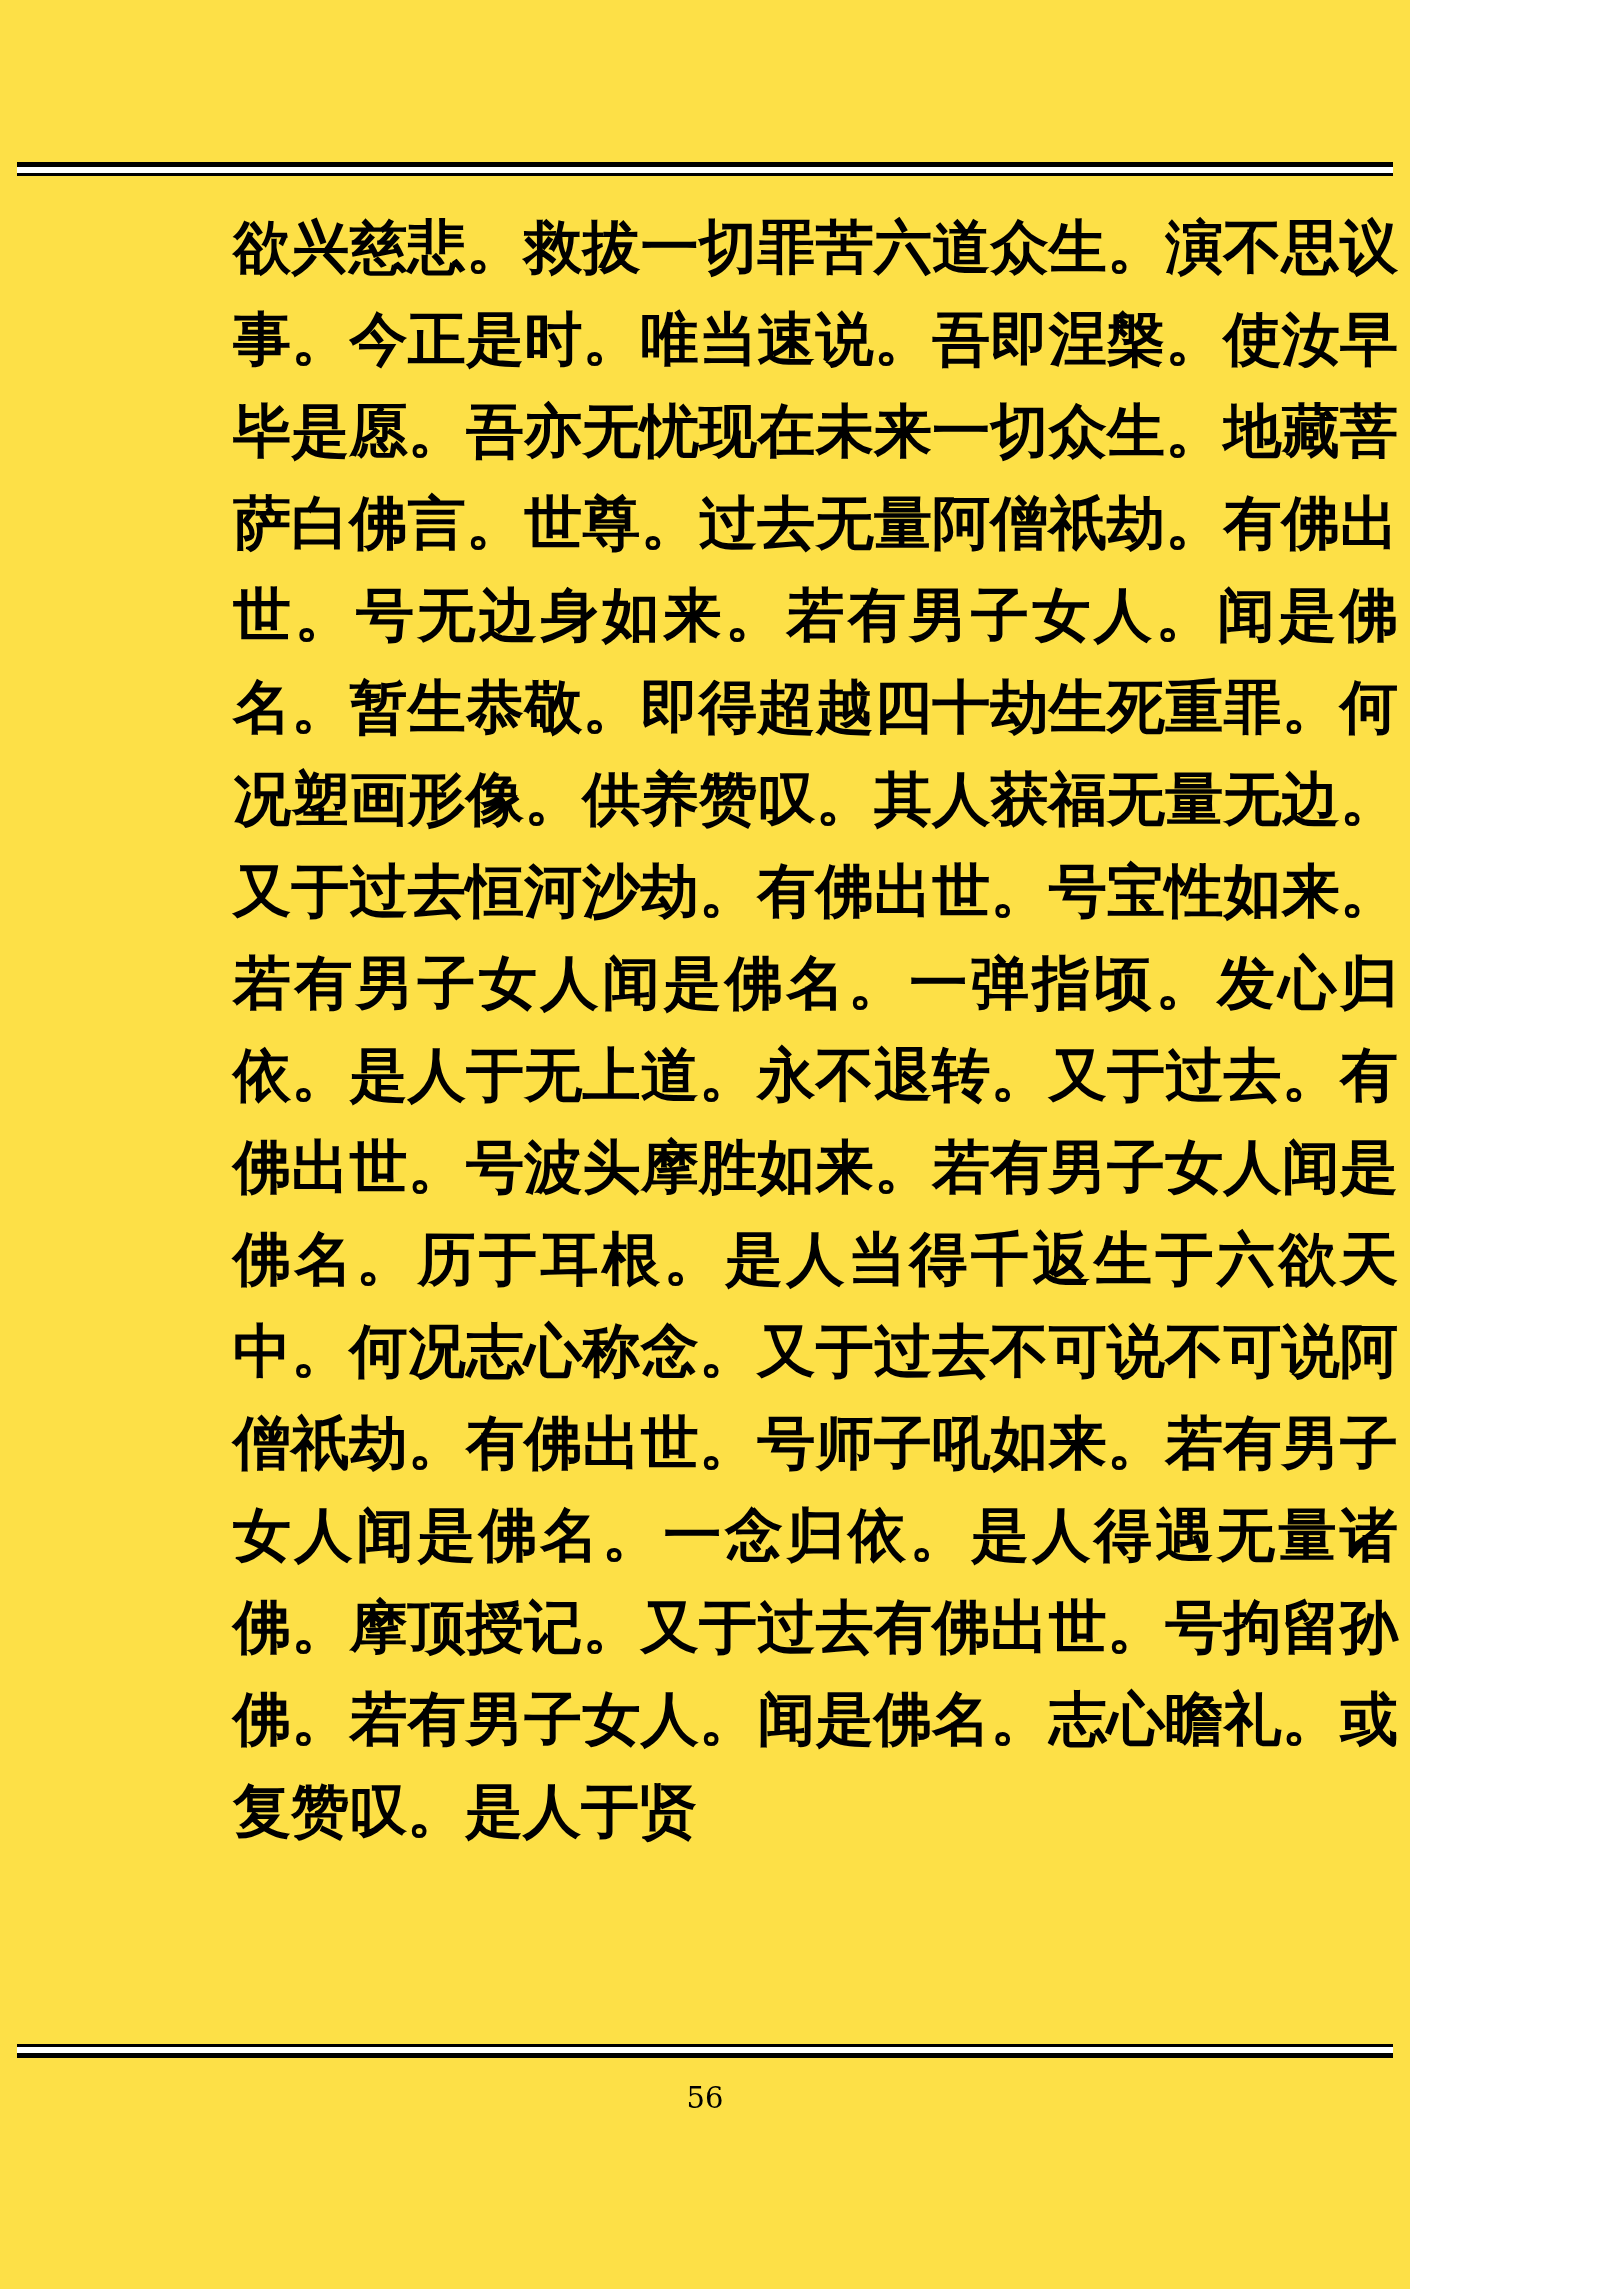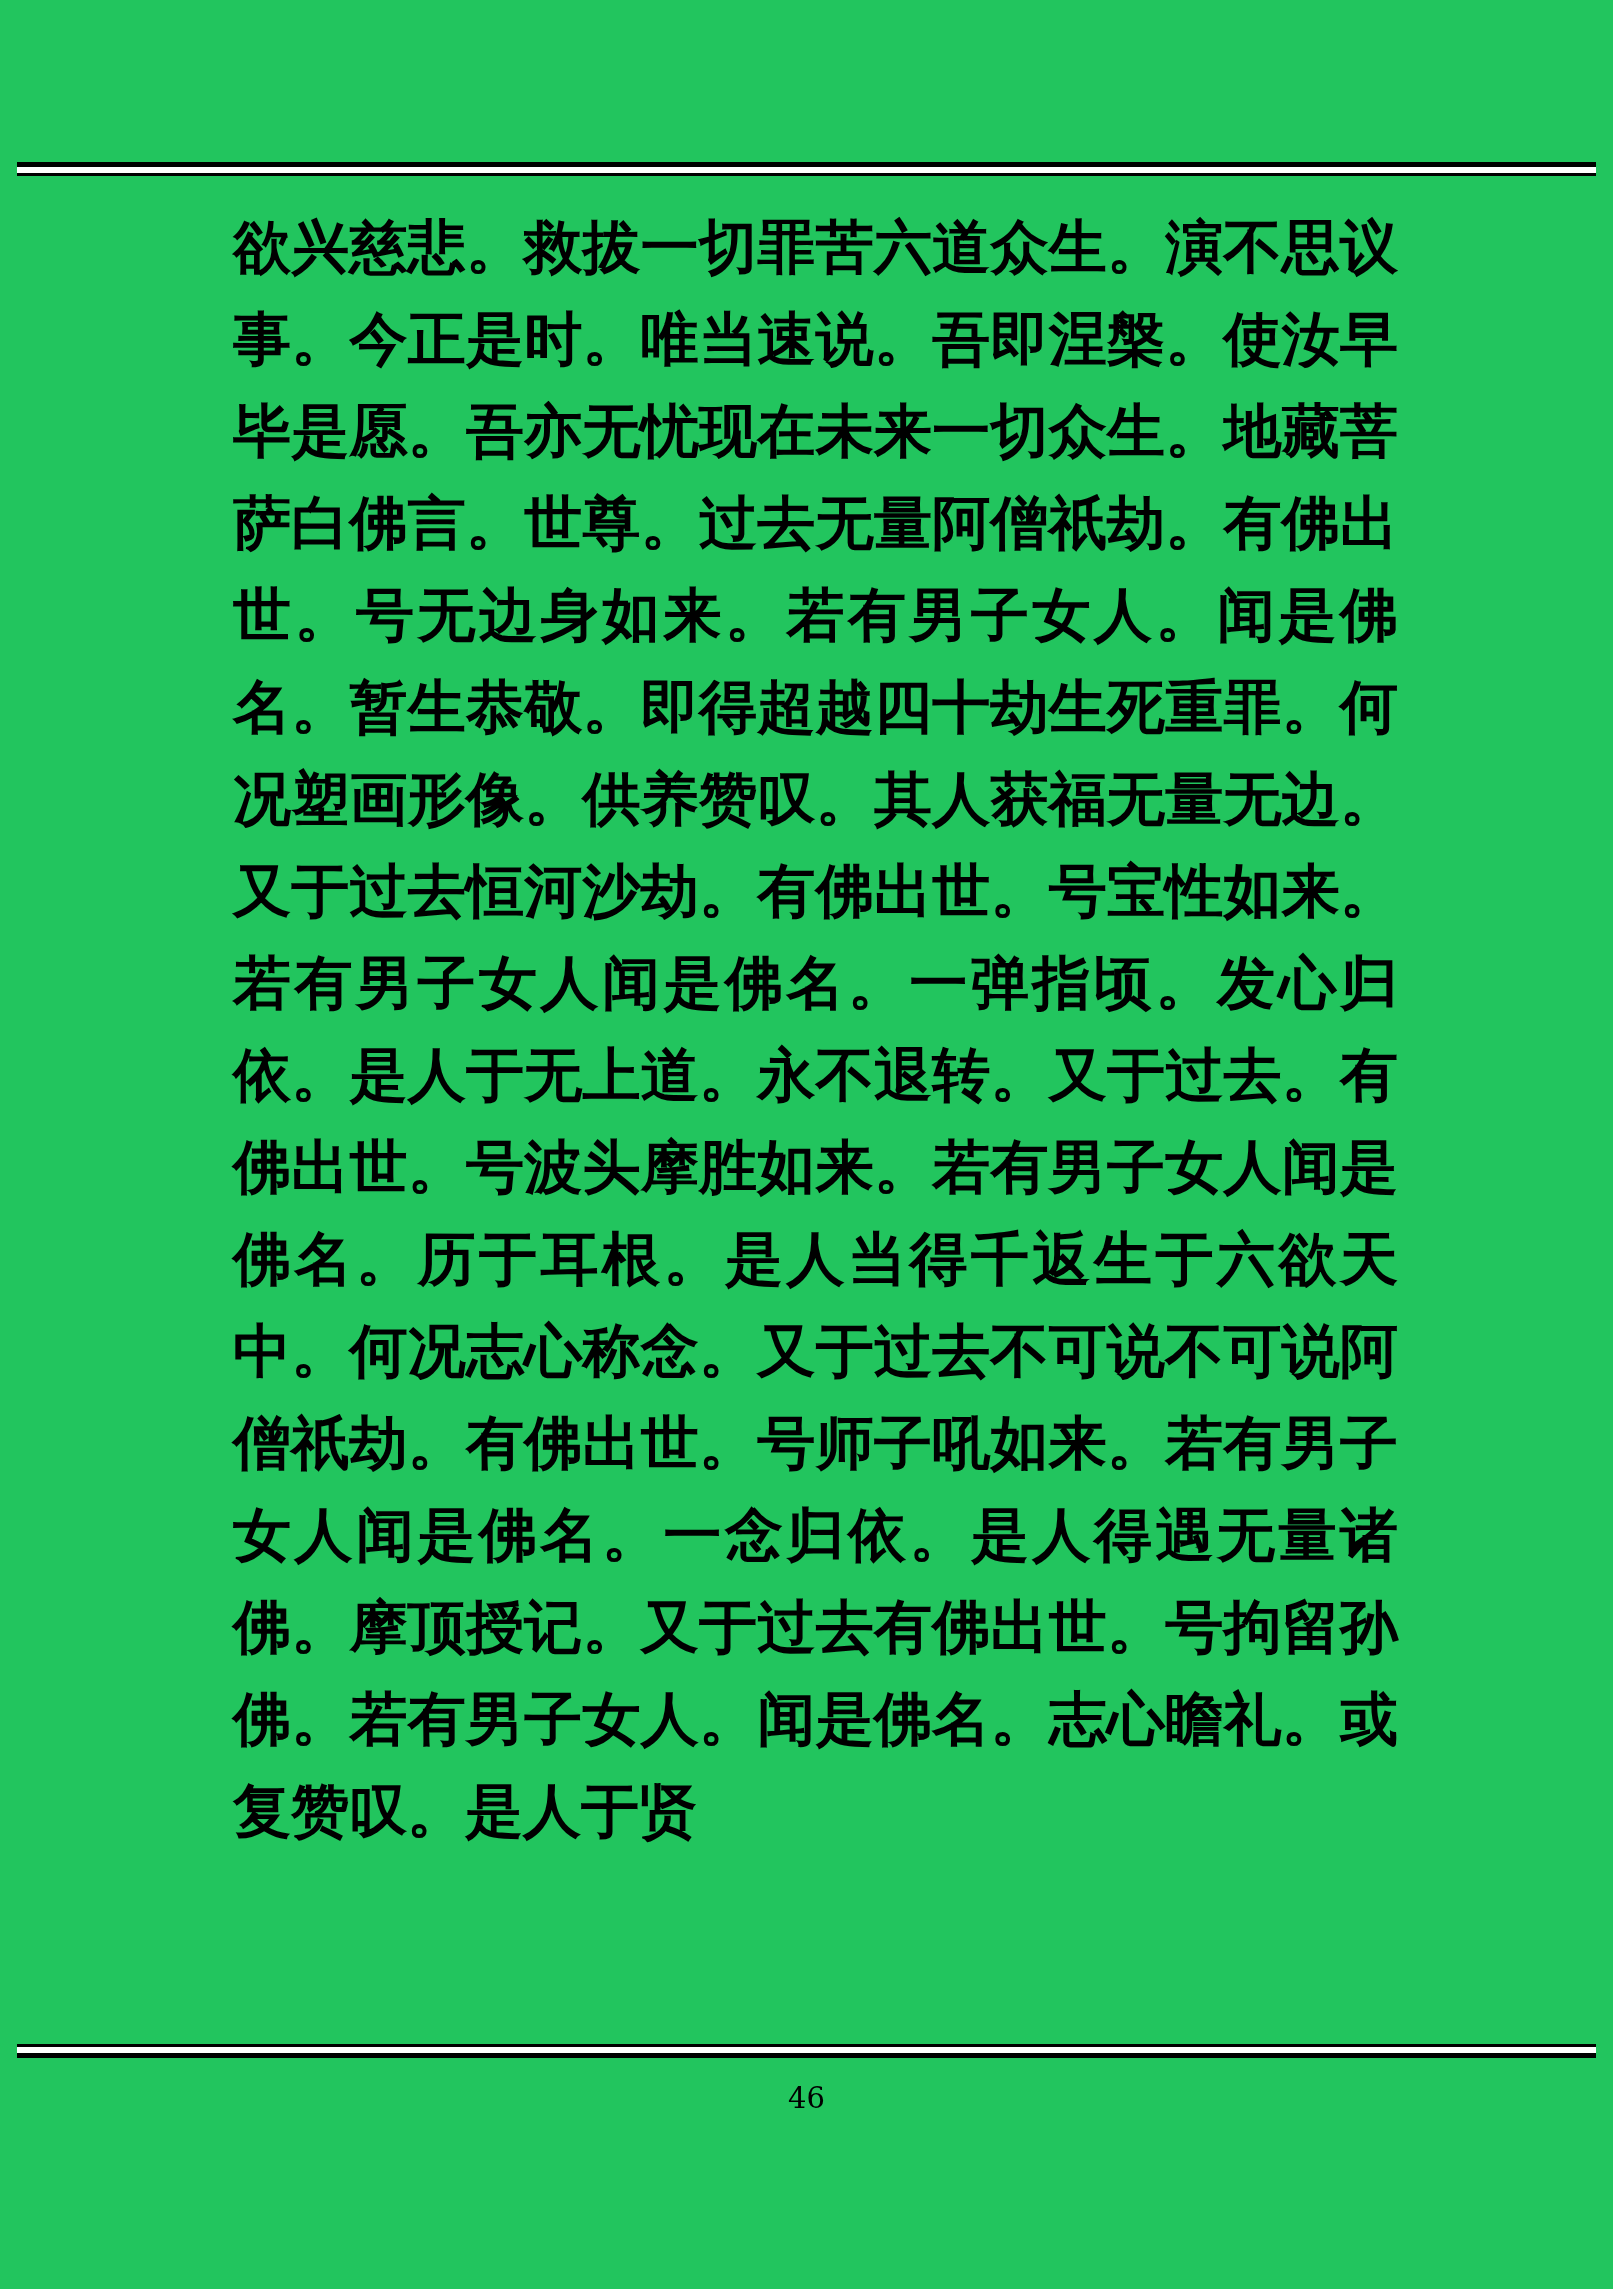--- a/index.html
+++ b/index.html
@@ -8,24 +8,24 @@
     background: #ffffff;
   }
   body {
     width: 1613px;
     height: 2290px;
     font-family: "DejaVu Serif", serif;
     overflow: hidden;
   }
   .page {
     position: relative;
-    width: 1613px;
+    width: 1410px;
     height: 2290px;
     box-sizing: border-box;
-    background: #22c55e;
+    background: #fde047;
   }
   
   .rule-top {
     position: absolute;
     left: 16.6px;
     right: 16.6px;
     top: 162px;
   }
   .rule-bottom {
     position: absolute;
@@ -83,16 +83,16 @@
   </div>
 
   <div class="body-text">欲兴慈悲。救拔一切罪苦六道众生。演不思议事。今正是时。唯当速说。吾即涅槃。使汝早毕是愿。吾亦无忧现在未来一切众生。地藏菩萨白佛言。世尊。过去无量阿僧祇劫。有佛出世。号无边身如来。若有男子女人。闻是佛名。暂生恭敬。即得超越四十劫生死重罪。何况塑画形像。供养赞叹。其人获福无量无边。又于过去恒河沙劫。有佛出世。号宝性如来。若有男子女人闻是佛名。一弹指顷。发心归依。是人于无上道。永不退转。又于过去。有佛出世。号波头摩胜如来。若有男子女人闻是佛名。历于耳根。是人当得千返生于六欲天中。何况志心称念。又于过去不可说不可说阿僧祇劫。有佛出世。号师子吼如来。若有男子女人闻是佛名。一念归依。是人得遇无量诸佛。摩顶授记。又于过去有佛出世。号拘留孙佛。若有男子女人。闻是佛名。志心瞻礼。或复赞叹。是人于贤</div>
 
   <div class="rule-bottom">
     <div class="rule-thin"></div>
     <div class="rule-gap"></div>
     <div class="rule-thick"></div>
   </div>
 
-  <div class="page-number">46</div>
+  <div class="page-number">56</div>
 
 </div>
 
 
 </body></html>

